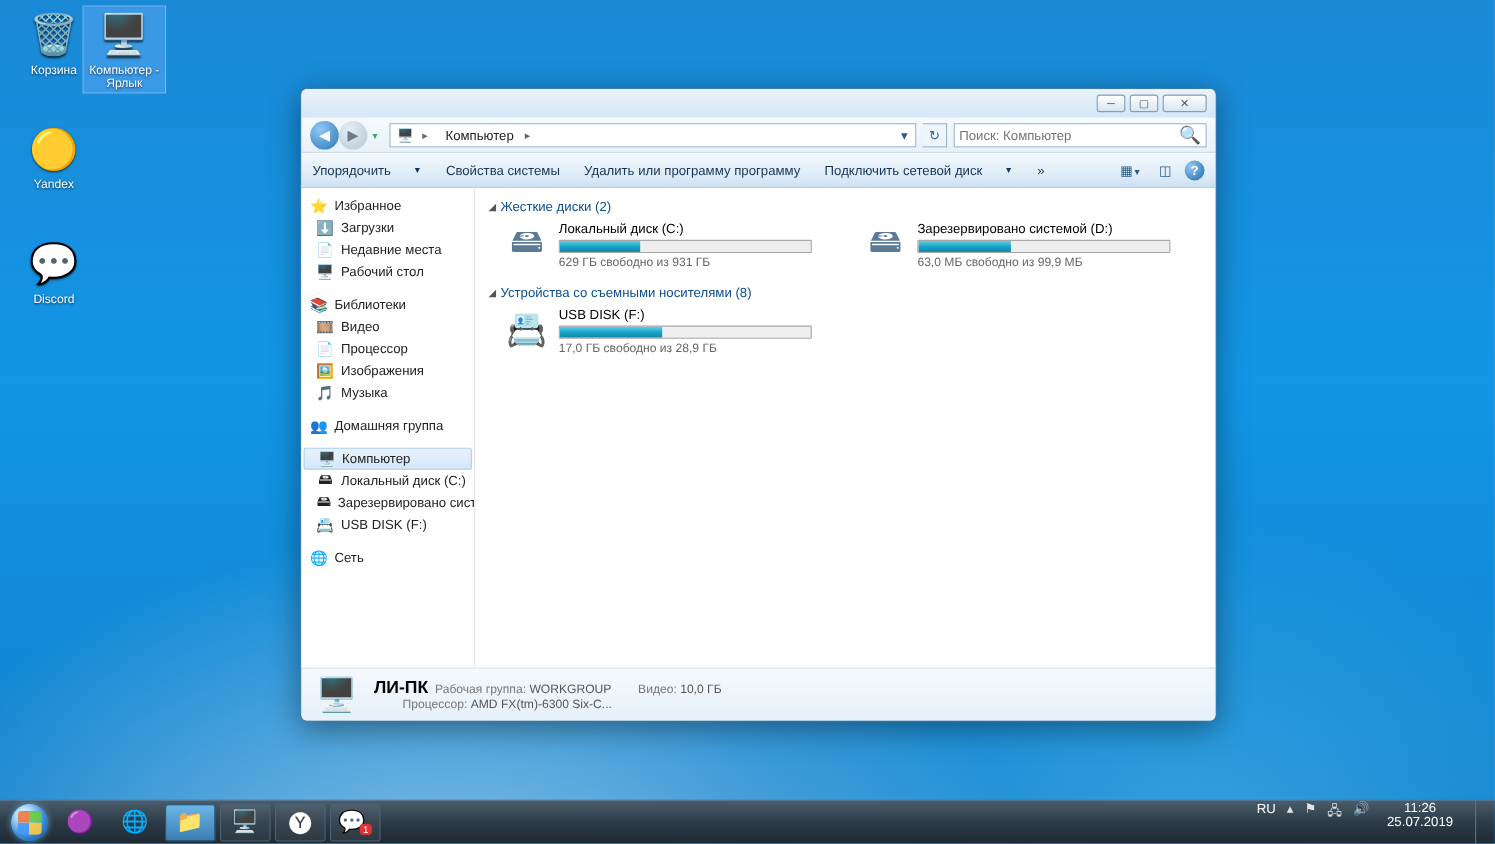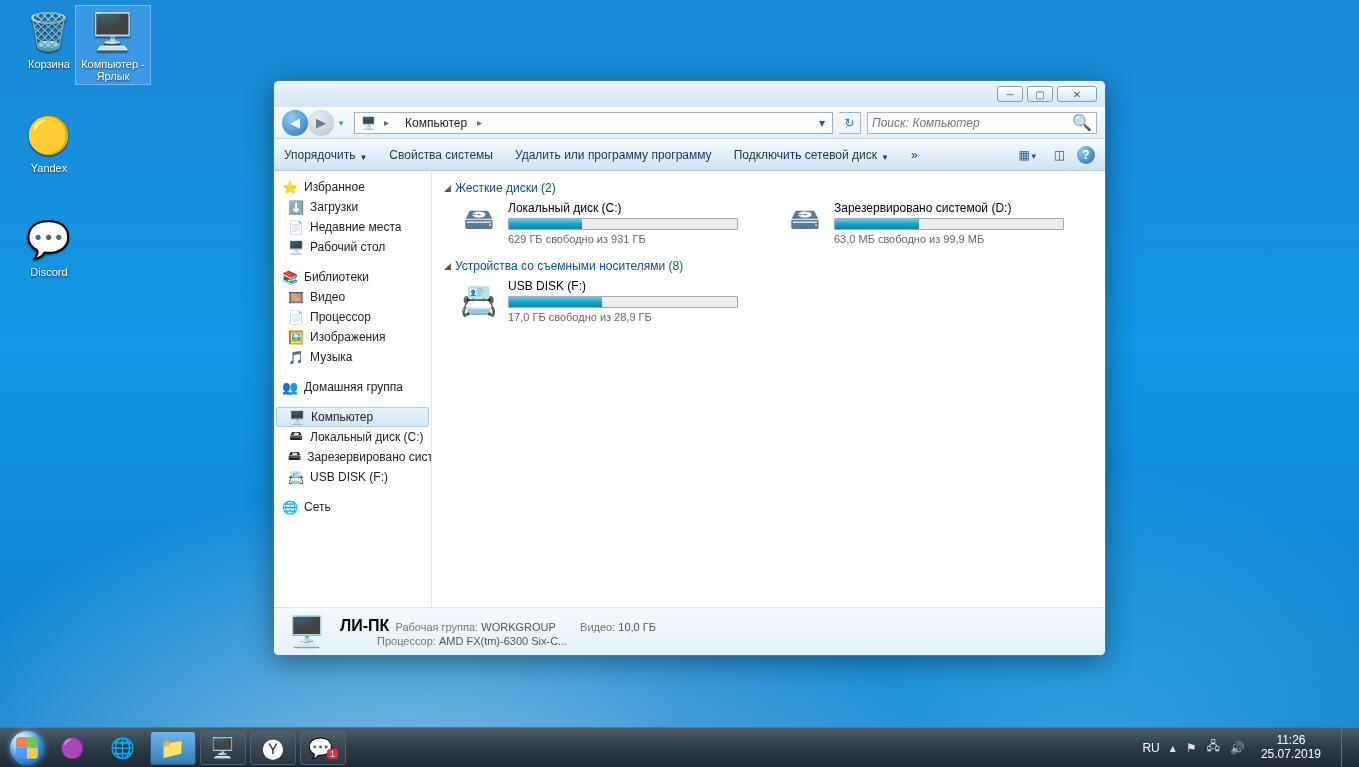--- a/index.html
+++ b/index.html
@@ -16,45 +16,45 @@
 .start-btn{width:42px;height:40px;display:flex;align-items:center;justify-content:center;cursor:pointer}
 .start-btn .orb{width:34px;height:34px;border-radius:50%;background:radial-gradient(circle at 35% 30%,#fff,#bde3ff 20%,#3b8edb 55%,#0b4a86 100%);box-shadow:0 0 6px rgba(120,200,255,.6);position:relative}
 .start-btn .orb:after{content:'';position:absolute;inset:6px;background:
   linear-gradient(to right,#e74 0 49%,#6c4 49% 100%) top/100% 49% no-repeat,
   linear-gradient(to right,#49f 0 49%,#fc4 49% 100%) bottom/100% 49% no-repeat;
   border-radius:4px;opacity:.9}
 .task-item{height:34px;min-width:46px;margin:0 2px;border-radius:3px;display:flex;align-items:center;justify-content:center;cursor:pointer;font-size:20px;border:1px solid transparent}
 .task-item.active{background:linear-gradient(180deg,#6cb6e6,#3a7db4);border-color:#2a5a82}
 .task-item.running{border:1px solid #4a6278;background:rgba(255,255,255,.06)}
 .badge{display:inline-block;background:#d33;border-radius:3px;font-size:9px;padding:0 3px;color:#fff;min-width:10px;text-align:center;margin-left:-6px;margin-top:12px}
-.tray{margin-left:auto;display:flex;align-items:center;gap:10px;font-size:12px;padding-right:2px}
+.tray{margin-left:auto;display:flex;align-items:flex-start;gap:10px;font-size:12px;padding-right:2px}
 .tray .clock{text-align:center;line-height:1.15;font-size:12px;padding:0 6px}
 .tray .t-icon{opacity:.85;cursor:pointer}
 .tray .show-desktop{width:10px;height:40px;border-left:1px solid #5c7186;margin-left:4px;cursor:pointer}
 .window{position:absolute;left:273px;top:80px;width:833px;background:#fff;border:1px solid #3e7aab;border-radius:6px;box-shadow:0 6px 28px rgba(0,0,0,.4);overflow:hidden}
 .window:before{content:'';position:absolute;inset:0;border:7px solid rgba(180,210,235,.65);border-radius:6px;pointer-events:none}
 .titlebar{height:26px;background:linear-gradient(180deg,#eaf3fb,#d5e6f5);display:flex;justify-content:flex-end;align-items:center;padding:0 8px;gap:4px;position:relative;z-index:2}
 .win-btn{width:26px;height:16px;border:1px solid #7da0bc;border-radius:3px;background:linear-gradient(#fefefe,#d8e5f0);display:flex;align-items:center;justify-content:center;font-size:10px;color:#456;cursor:pointer}
 .win-btn.close{width:40px}
 .nav-row{height:32px;background:linear-gradient(#f6fafd,#e8f1f8);display:flex;align-items:center;padding:0 8px;gap:6px;border-bottom:1px solid #c6d6e4;position:relative;z-index:2}
 .nav-arrows{display:flex;gap:0}
 .nav-arrows .arr{width:26px;height:26px;border-radius:50%;background:radial-gradient(circle at 35% 30%,#8fc9f5,#2a76b6);color:#fff;display:flex;align-items:center;justify-content:center;cursor:pointer;font-size:13px}
 .nav-arrows .arr.fwd{background:radial-gradient(circle at 35% 30%,#e4edf4,#b7c7d5);color:#6a7c8c}
 .nav-arrows .dd{width:14px;display:flex;align-items:center;justify-content:center;font-size:9px;color:#3a6;cursor:pointer}
 .addr{flex:1;height:22px;border:1px solid #9ab6cd;background:#fff;display:flex;align-items:center;font-size:12px;color:#222}
 .addr .seg{padding:0 6px;display:flex;align-items:center;height:100%;gap:4px}
 .addr .chev{padding:0 4px;color:#666;font-size:10px}
 .addr .end{margin-left:auto;display:flex}
 .addr .end .b{width:20px;text-align:center;color:#2a5a8a;cursor:pointer}
 .refresh-btn{width:22px;height:22px;border:1px solid #9ab6cd;border-left:none;background:#eef5fb;display:flex;align-items:center;justify-content:center;color:#2a6da8;cursor:pointer;font-size:12px}
 .search{width:230px;height:22px;border:1px solid #9ab6cd;background:#fff;display:flex;align-items:center;padding:0 4px}
-.search input{flex:1;border:none;outline:none;font-size:12px;font-style:italic;color:#737373}
+.search input{flex:1;border:none;outline:none;font-size:12px;color:#737373}
 .search .mag{color:#2a6da8;cursor:pointer}
 .toolbar{height:32px;background:linear-gradient(#f4f9fd,#e0edf8 60%,#cde1f2);display:flex;align-items:center;padding:0 10px;gap:22px;font-size:12px;color:#18345a;border-bottom:1px solid #b7cde0;position:relative;z-index:2}
-.toolbar .item{display:flex;align-items:flex-end;gap:4px;cursor:pointer}
+.toolbar .item{display:flex;align-items:center;gap:20px;cursor:pointer}
 .toolbar .item .dd{font-size:8px}
 .toolbar .right{margin-left:auto;display:flex;gap:8px;align-items:center;color:#2b5a87}
 .toolbar .right .ico{cursor:pointer;padding:2px 4px}
 .toolbar .right .help{width:18px;height:18px;border-radius:50%;background:radial-gradient(circle at 30% 30%,#8fc7f5,#1d6aad);color:#fff;display:flex;align-items:center;justify-content:center;font-size:12px;font-weight:bold}
 .body-flex{display:flex;height:436px;position:relative;z-index:2;background:#fff}
 .sidepane{width:158px;background:#fff;border-right:1px solid #e5e5e5;font-size:12px;overflow:hidden;padding:6px 0;color:#222}
 .sidepane .grp{margin-bottom:10px}
 .sidepane .row{display:flex;align-items:center;height:20px;padding:0 6px 0 14px;gap:6px;cursor:pointer;white-space:nowrap;overflow:hidden}
 .sidepane .row.head{padding-left:8px;font-weight:normal}
 .sidepane .row.sel{background:linear-gradient(#e9f2fb,#d4e7f8);border:1px solid #a9cdee;border-radius:2px;margin:0 2px;padding-left:12px}
@@ -272,21 +272,21 @@
     <div class="pc-ic">🖥️</div>
     <div>
       <div><b>ЛИ-ПК</b>
         &nbsp;<span class="lbl">Рабочая группа:</span>
         <span>WORKGROUP</span>
         &nbsp;&nbsp;&nbsp;&nbsp;&nbsp;&nbsp;
         <span class="lbl">Видео:</span>
         <span>10,0 ГБ</span>
       </div>
       <div>
-        <span class="lbl" style="margin-left:37px">Процессор:</span>
+        <span class="lbl" style="margin-left:26px">Процессор:</span>
         <span>AMD FX(tm)-6300 Six-C...</span>
       </div>
     </div>
   </div>
 </div>
 
 <div class="taskbar">
   <div class="start-btn">
       <div class="orb"></div>
     </div>

